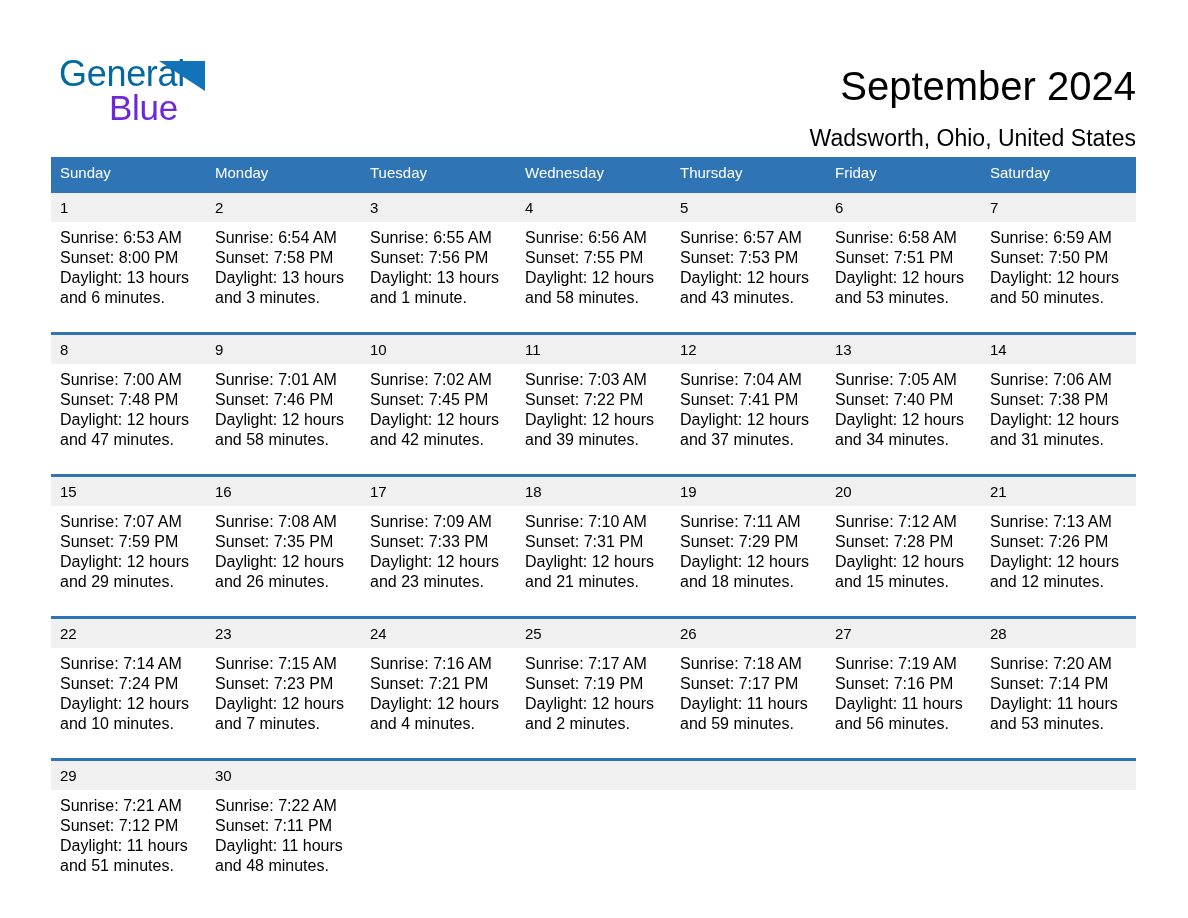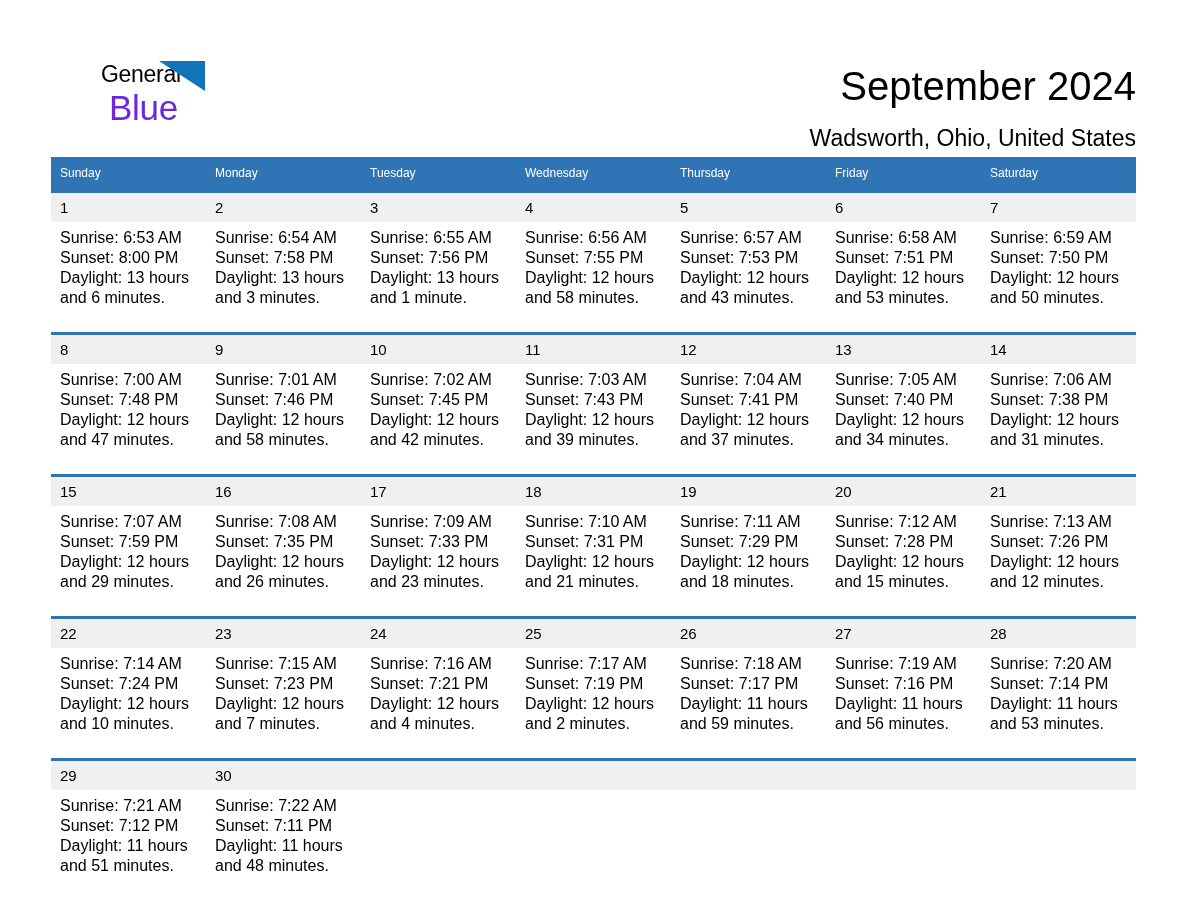--- a/index.html
+++ b/index.html
@@ -33,27 +33,26 @@
     position: absolute;
     left: 8px;
     top: 9px;
     width: 230px;
     height: 74px;
   }
   .logo-general {
     position: absolute;
     left: 0px;
     top: 0px;
-    font-size: 23px;
+    font-size: 36px;
     letter-spacing: -0.3px;
-    color: #000000;
+    color: #0369a1;
     font-weight: 400;
     line-height: 42px;
     white-space: nowrap;
-    margin-left: 42px;
   }
   .logo-tri {
     position: absolute;
     left: 100px;
     top: 8px;
     width: 0;
     height: 0;
     border-top: 30px solid #1273b8;
     border-left: 46px solid transparent;
   }
@@ -99,21 +98,21 @@
     top: 157px;
     width: 1085px;
     border-collapse: collapse;
     table-layout: fixed;
   }
   .calendar col { width: 155px; }
 
   .dow-row th {
     background: #2f74b5;
     color: #ffffff;
-    font-size: 12px;
+    font-size: 15px;
     font-weight: 400;
     text-align: left;
     padding: 7px 0 8px 9px;
     line-height: 18px;
     border: none;
   }
 
   .week-spacer td {
     height: 20px;
     padding: 0;
@@ -291,21 +290,21 @@
             <div class="detail">
               <div>Sunrise: 7:02 AM</div>
               <div>Sunset: 7:45 PM</div>
               <div>Daylight: 12 hours</div>
               <div>and 42 minutes.</div>
             </div>
           </td>
           <td>
             <div class="detail">
               <div>Sunrise: 7:03 AM</div>
-              <div>Sunset: 7:43 PM</div>
+              <div>Sunset: 7:22 PM</div>
               <div>Daylight: 12 hours</div>
               <div>and 39 minutes.</div>
             </div>
           </td>
           <td>
             <div class="detail">
               <div>Sunrise: 7:04 AM</div>
               <div>Sunset: 7:41 PM</div>
               <div>Daylight: 12 hours</div>
               <div>and 37 minutes.</div>

